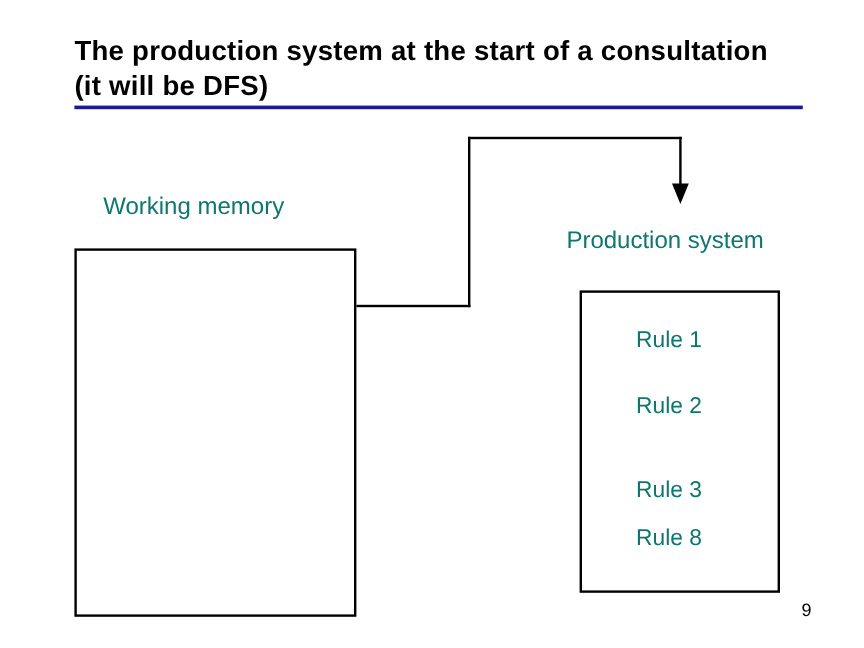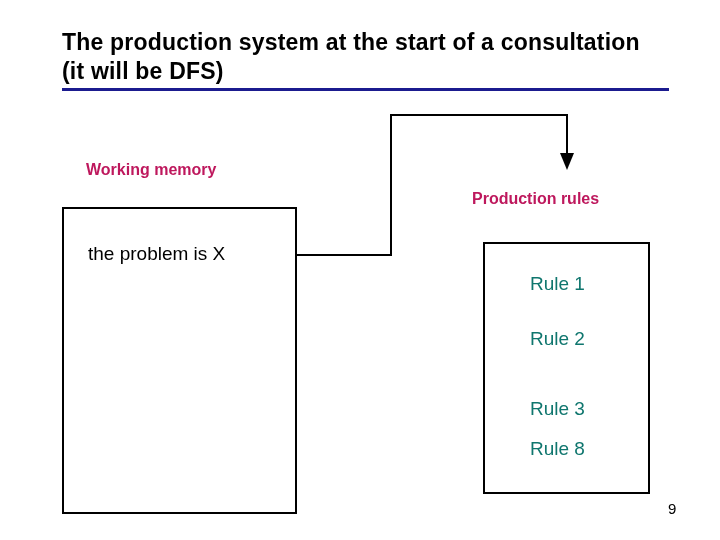--- a/index.html
+++ b/index.html
@@ -34,24 +34,23 @@
     position: absolute;
     left: 62px;
     top: 88px;
     width: 607px;
     height: 3px;
     background: #1b1b8f;
   }
   
   .diagram-label {
     position: absolute;
-    font-size: 16px;
-    color: #be185d;
+    font-size: 20px;
+    color: #0f766e;
     white-space: nowrap;
-    font-weight: bold;
   }
   #wm-label {
     left: 86px;
     top: 161px;
   }
   #pr-label {
     left: 472px;
     top: 190px;
   }
   
@@ -143,29 +142,28 @@
 </head>
 <body>
 
 <div id="slide">
 
   <div id="title">The production system at the start of a consultation (it will be DFS)</div>
   <div id="title-rule"></div>
 
   <div class="diagram-label" id="wm-label">Working memory</div>
   <div class="box" id="wm-box"></div>
-  <div id="wm-content">the problem is X</div>
 
   <div class="conn" id="conn-h1"></div>
   <div class="conn" id="conn-v1"></div>
   <div class="conn" id="conn-h2"></div>
   <div class="conn" id="conn-v2"></div>
   <div id="arrow-head"></div>
 
-  <div class="diagram-label" id="pr-label">Production rules</div>
+  <div class="diagram-label" id="pr-label">Production system</div>
   <div class="box" id="pr-box"></div>
   <div class="rule-item" style="top:273px;">Rule 1</div>
   <div class="rule-item" style="top:328px;">Rule 2</div>
   <div class="rule-item" style="top:383px;margin-top:15px;">Rule 3</div>
   <div class="rule-item" style="top:438px;">Rule 8</div>
 
   <div id="page-number">9</div>
 
 </div>
 

